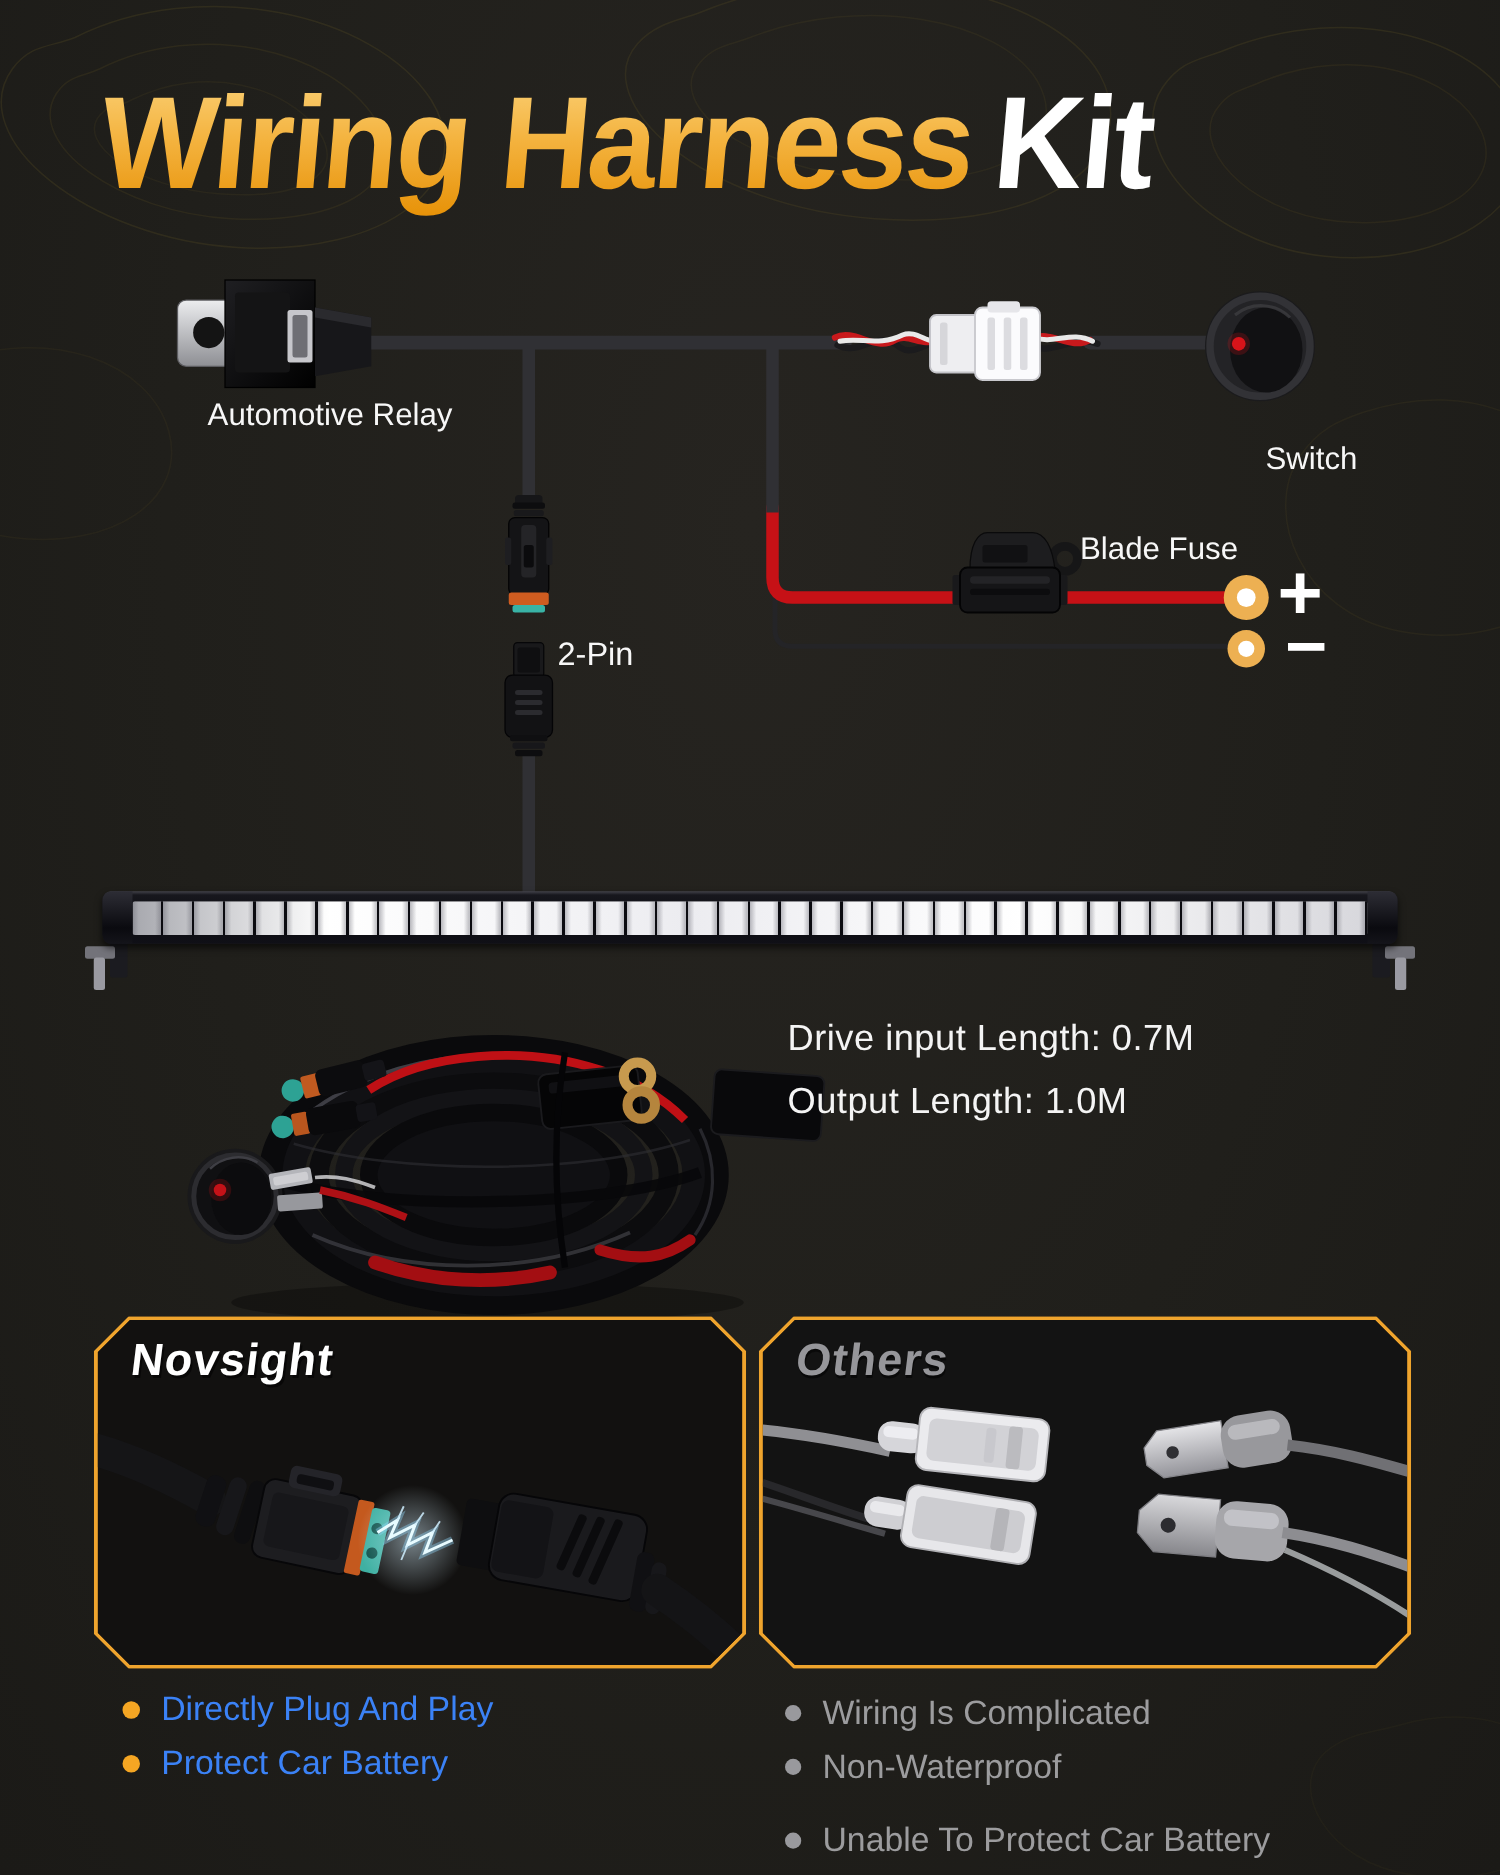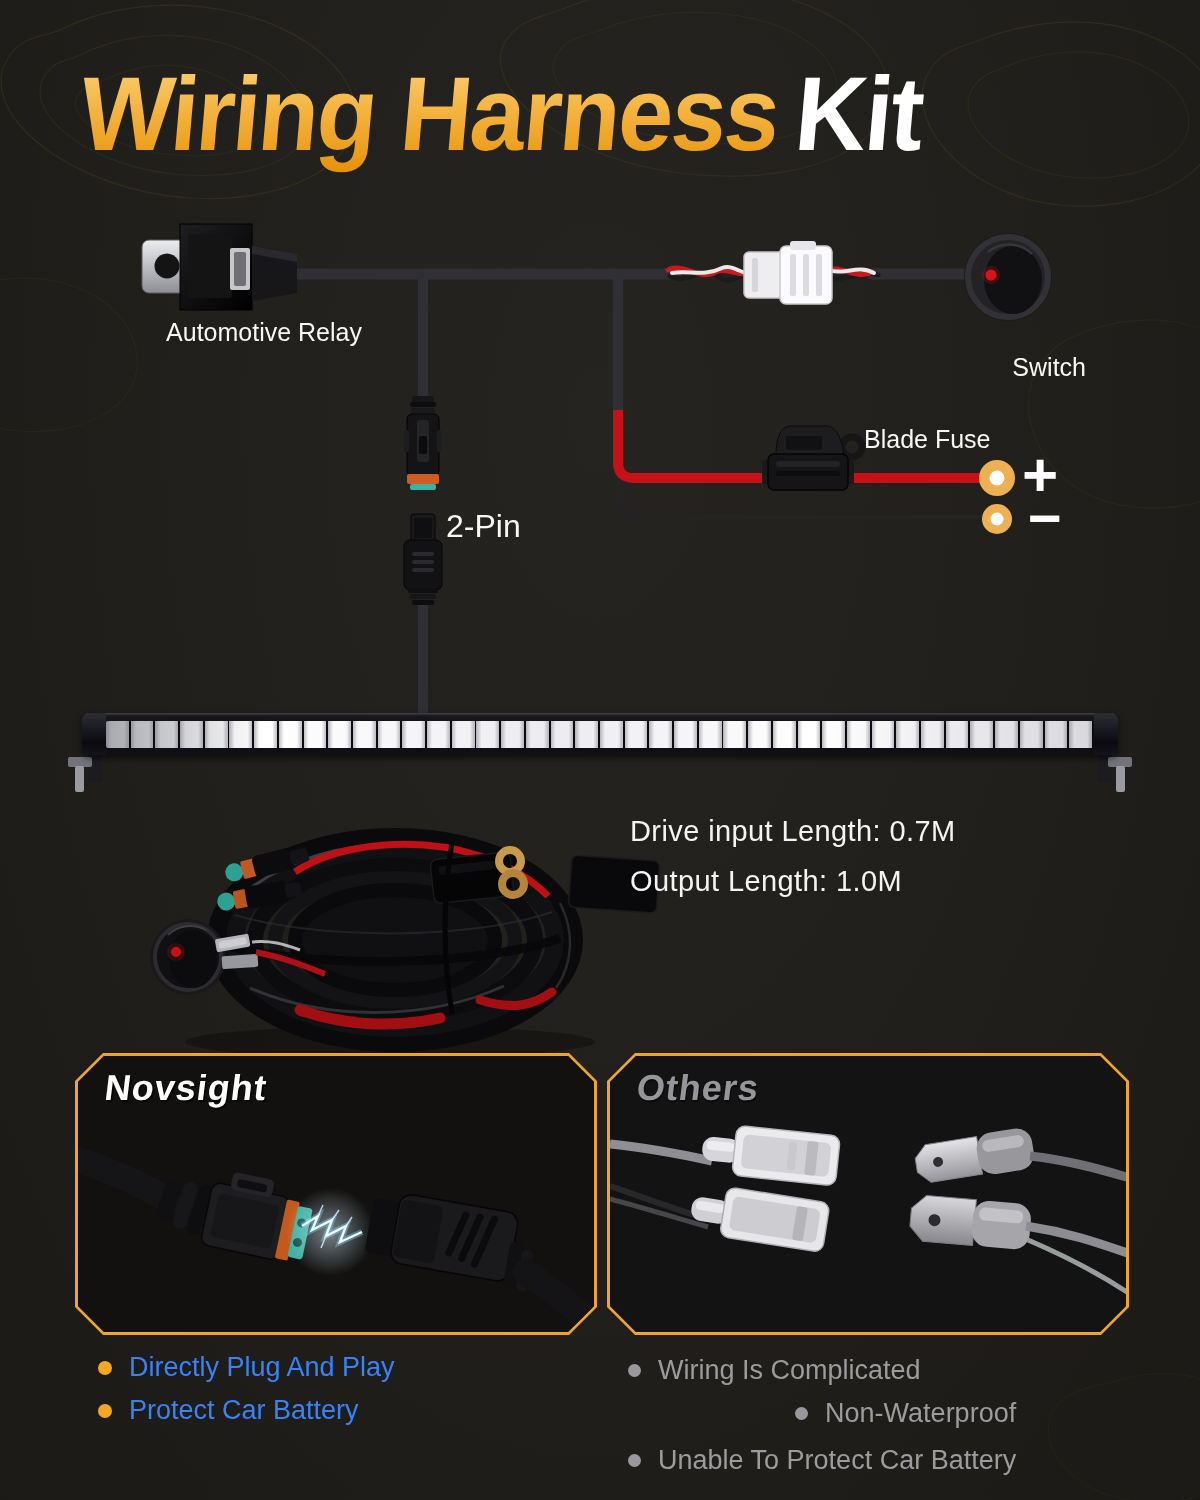--- a/index.html
+++ b/index.html
@@ -287,21 +287,21 @@
 
 <div class="abs lightbar">
   <div class="cells"></div>
   <div class="cap left"></div>
   <div class="cap right"></div>
 </div>
 
 <div class="abs lbl center" style="left:120px;top:319px;width:242px;">Automotive Relay</div>
 <div class="abs lbl center" style="left:946px;top:326px;width:140px;margin-top:28px;">Switch</div>
 <div class="abs lbl" style="left:864px;top:426px;">Blade Fuse</div>
-<div class="abs lbl" style="left:446px;top:509px;font-size:32px;">2-Pin</div>
+<div class="abs lbl" style="left:446px;top:509px;font-size:26px;">2-Pin</div>
 <div class="abs sign" style="left:1022px;top:444px;font-size:62px;">+</div>
 <div class="abs sign" style="left:1028px;top:489px;font-size:58px;">−</div>
 
 <div class="abs" style="left:630px;top:815px;">
   <div class="spec-line" style="margin-bottom:17px;">Drive input Length: 0.7M</div>
   <div class="spec-line" style="margin-bottom:17px;">Output Length: 1.0M</div>
 </div>
 
 <div class="abs panel" style="left:75px;">
   <div class="frame"></div>
@@ -417,21 +417,21 @@
       <span class="dot"></span>
       <span>Protect Car Battery</span>
     </li>
 </ul>
 
 <ul class="abs bullets con" style="left:628px;top:1354px;">
   <li style="margin-bottom:10px;text-align:right;">
       <span class="dot"></span>
       <span>Wiring Is Complicated</span>
     </li>
-  <li style="margin-bottom:14px;justify-content:flex-end;">
+  <li style="margin-bottom:26px;">
       <span class="dot"></span>
       <span>Non-Waterproof</span>
     </li>
   <li>
       <span class="dot"></span>
       <span>Unable To Protect Car Battery</span>
     </li>
 </ul>
 
 </body></html>

